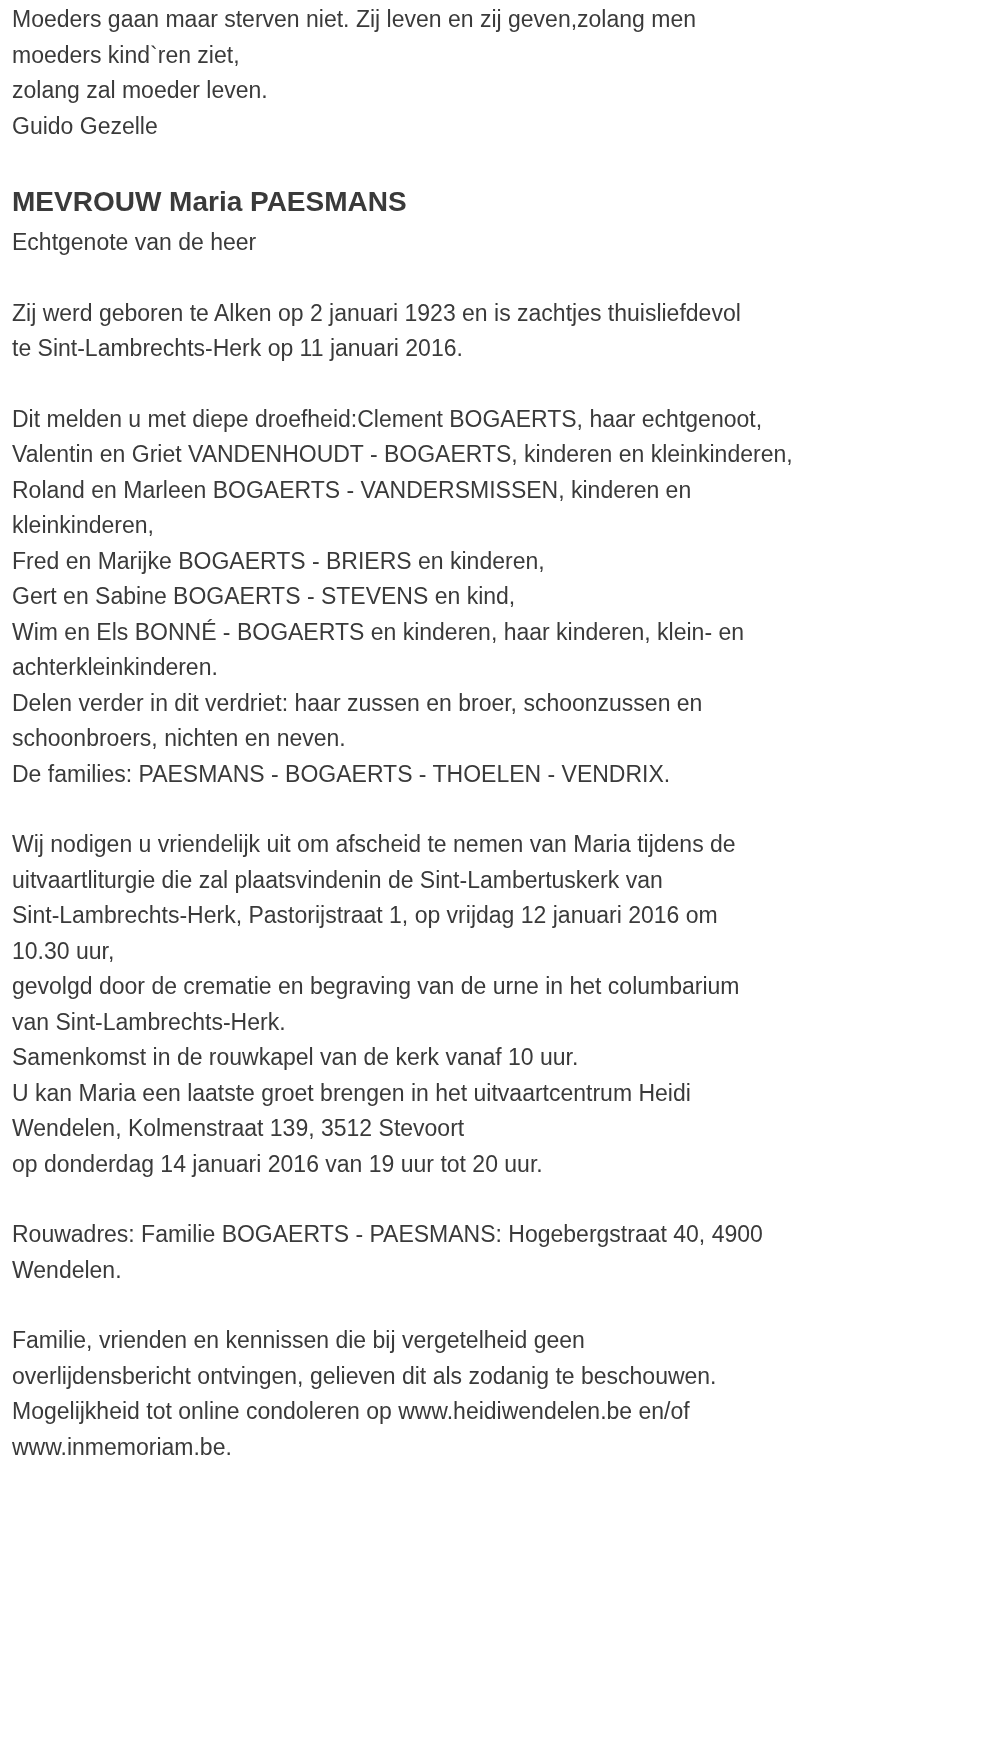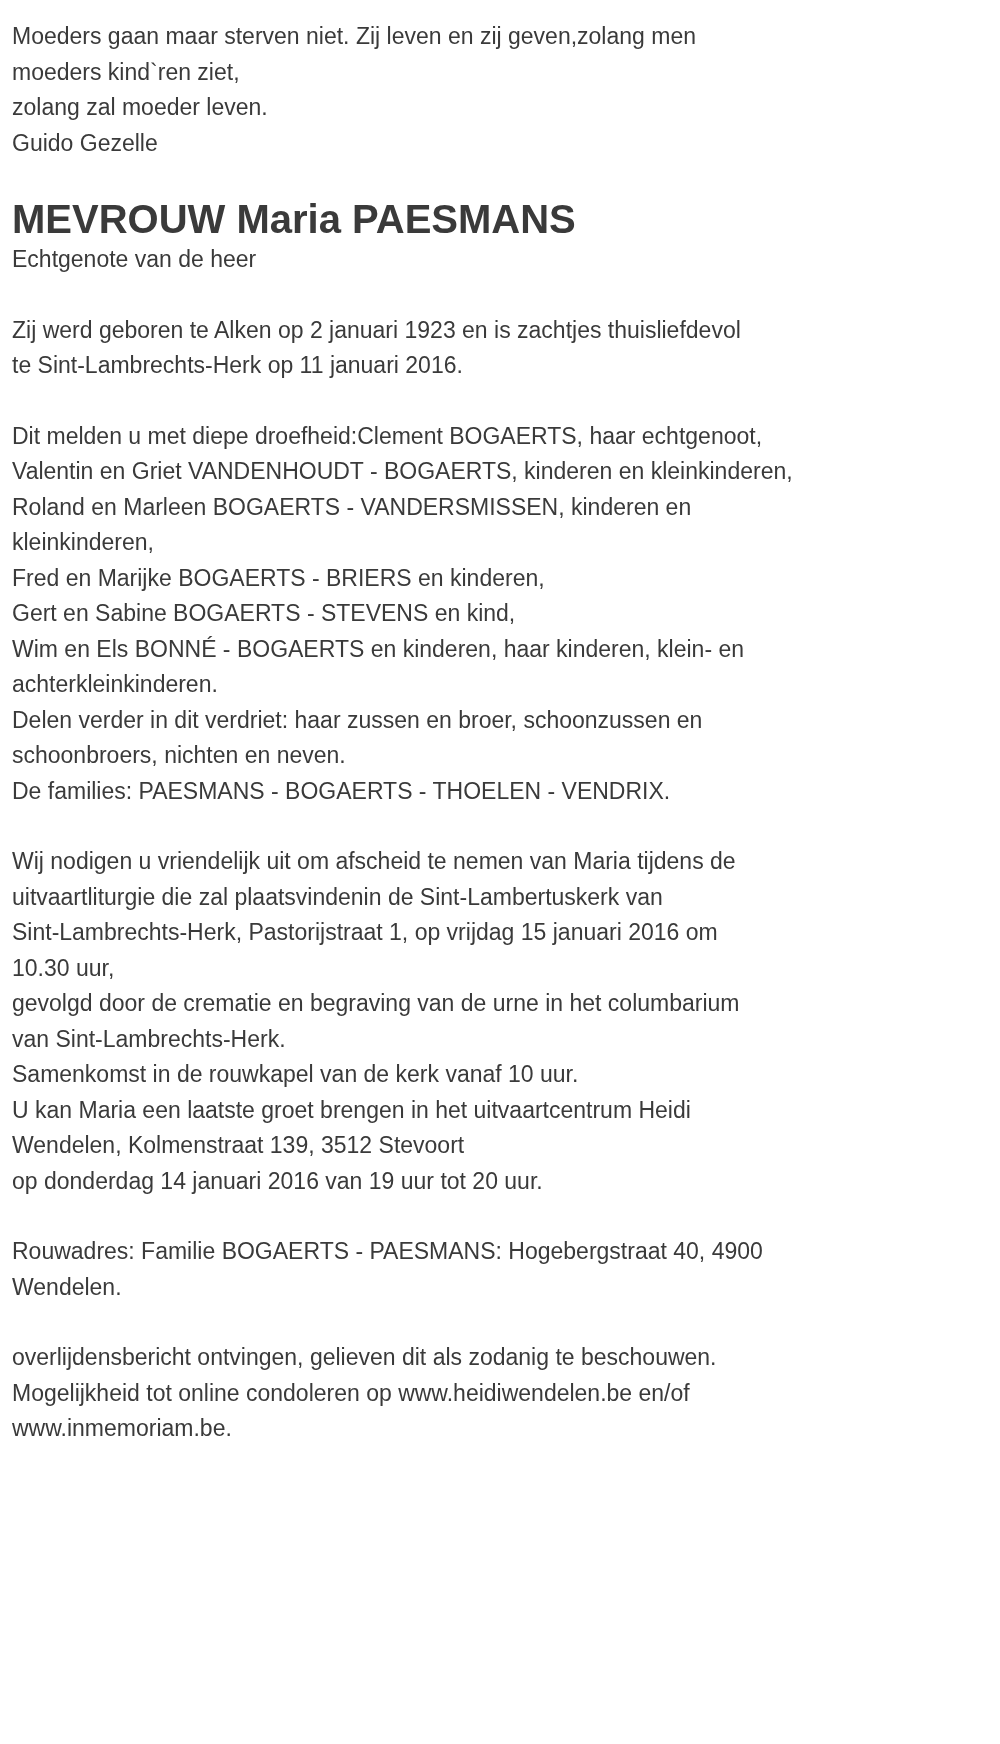--- a/index.html
+++ b/index.html
@@ -8,34 +8,34 @@
     width: 1000px;
     min-height: 1744px;
     background: #ffffff;
     font-family: "Liberation Sans", "DejaVu Sans", sans-serif;
     color: #3a3a3a;
     font-size: 23px;
     line-height: 35.5px;
     -webkit-font-smoothing: antialiased;
   }
   .page {
-    padding: 19px 12px 40px 12px;
+    padding: 2px 12px 40px 12px;
   }
   .para {
     margin: 0 0 35px 0;
   }
   .para:last-child { margin-bottom: 0; }
   .line {
     white-space: nowrap;
   }
   .deceased-header {
     margin: 0 0 35px 0;
   }
   .title {
-    font-size: 40px;
+    font-size: 28px;
     line-height: 46px;
     font-weight: 700;
     margin: 32px 0 0 0;
     color: #3a3a3a;
     white-space: nowrap;
   }
 </style>
 </head>
 <body>
 
@@ -70,34 +70,35 @@
       <div class="line">Wim en Els BONNÉ - BOGAERTS en kinderen, haar kinderen, klein- en</div>
       <div class="line">achterkleinkinderen.</div>
       <div class="line">Delen verder in dit verdriet: haar zussen en broer, schoonzussen en</div>
       <div class="line">schoonbroers, nichten en neven.</div>
       <div class="line">De families: PAESMANS - BOGAERTS - THOELEN - VENDRIX.</div>
     </section>
 
   <section class="para">
       <div class="line">Wij nodigen u vriendelijk uit om afscheid te nemen van Maria tijdens de</div>
       <div class="line">uitvaartliturgie die zal plaatsvindenin de Sint-Lambertuskerk van</div>
-      <div class="line">Sint-Lambrechts-Herk, Pastorijstraat 1, op vrijdag 15 januari 2016 om</div>
+      <div class="line">Sint-Lambrechts-Herk, Pastorijstraat 1, op vrijdag 12 januari 2016 om</div>
       <div class="line">10.30 uur,</div>
       <div class="line">gevolgd door de crematie en begraving van de urne in het columbarium</div>
       <div class="line">van Sint-Lambrechts-Herk.</div>
       <div class="line">Samenkomst in de rouwkapel van de kerk vanaf 10 uur.</div>
       <div class="line">U kan Maria een laatste groet brengen in het uitvaartcentrum Heidi</div>
       <div class="line">Wendelen, Kolmenstraat 139, 3512 Stevoort</div>
       <div class="line">op donderdag 14 januari 2016 van 19 uur tot 20 uur.</div>
     </section>
 
   <section class="para">
       <div class="line">Rouwadres: Familie BOGAERTS - PAESMANS: Hogebergstraat 40, 4900</div>
       <div class="line">Wendelen.</div>
     </section>
 
   <section class="para">
+      <div class="line">Familie, vrienden en kennissen die bij vergetelheid geen</div>
       <div class="line">overlijdensbericht ontvingen, gelieven dit als zodanig te beschouwen.</div>
       <div class="line">Mogelijkheid tot online condoleren op www.heidiwendelen.be en/of</div>
       <div class="line">www.inmemoriam.be.</div>
     </section>
 
 </main>
 
 </body></html>

